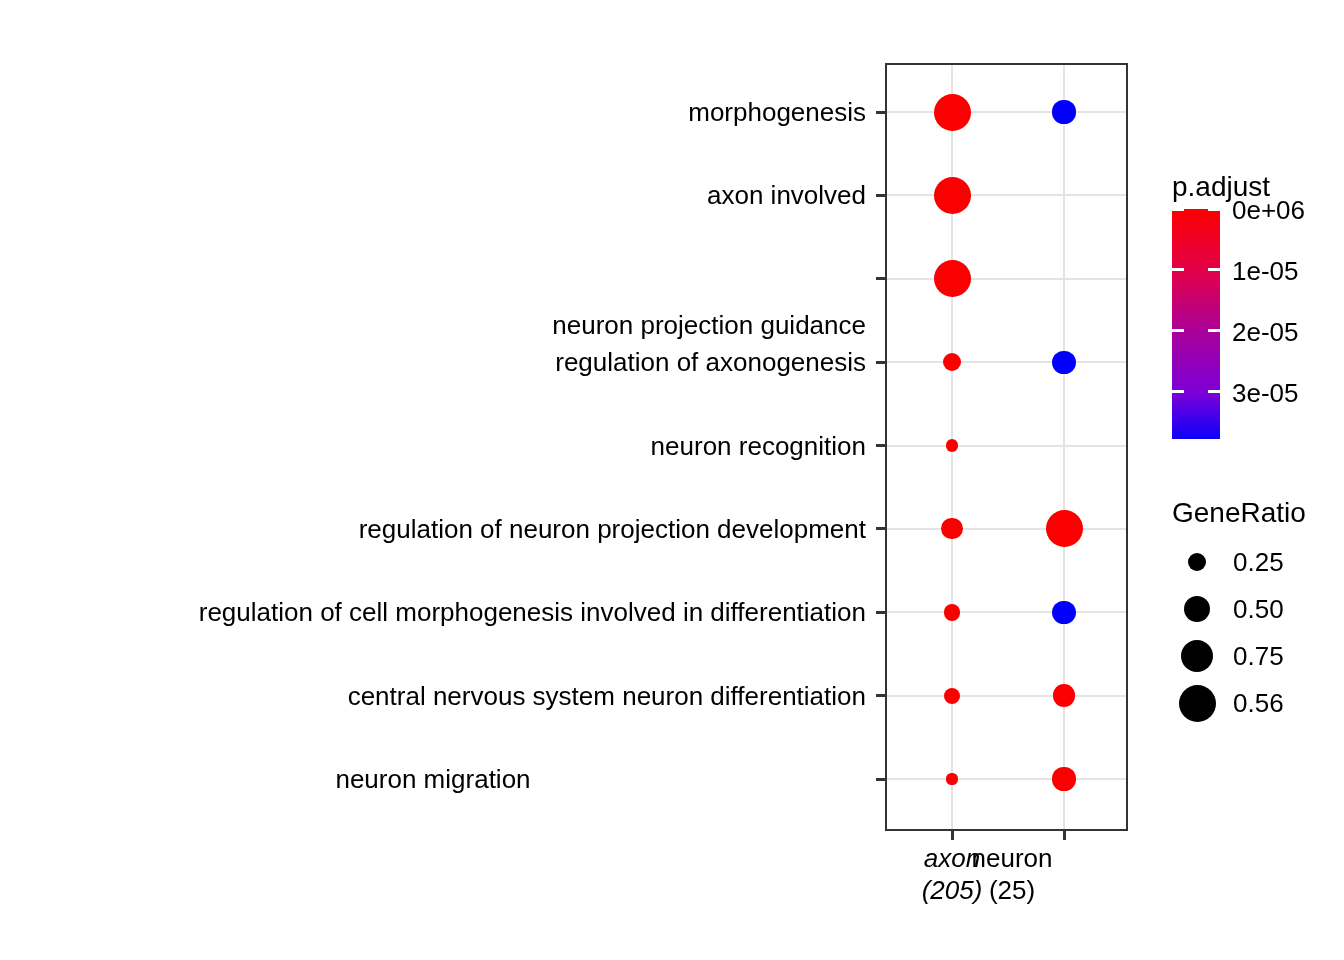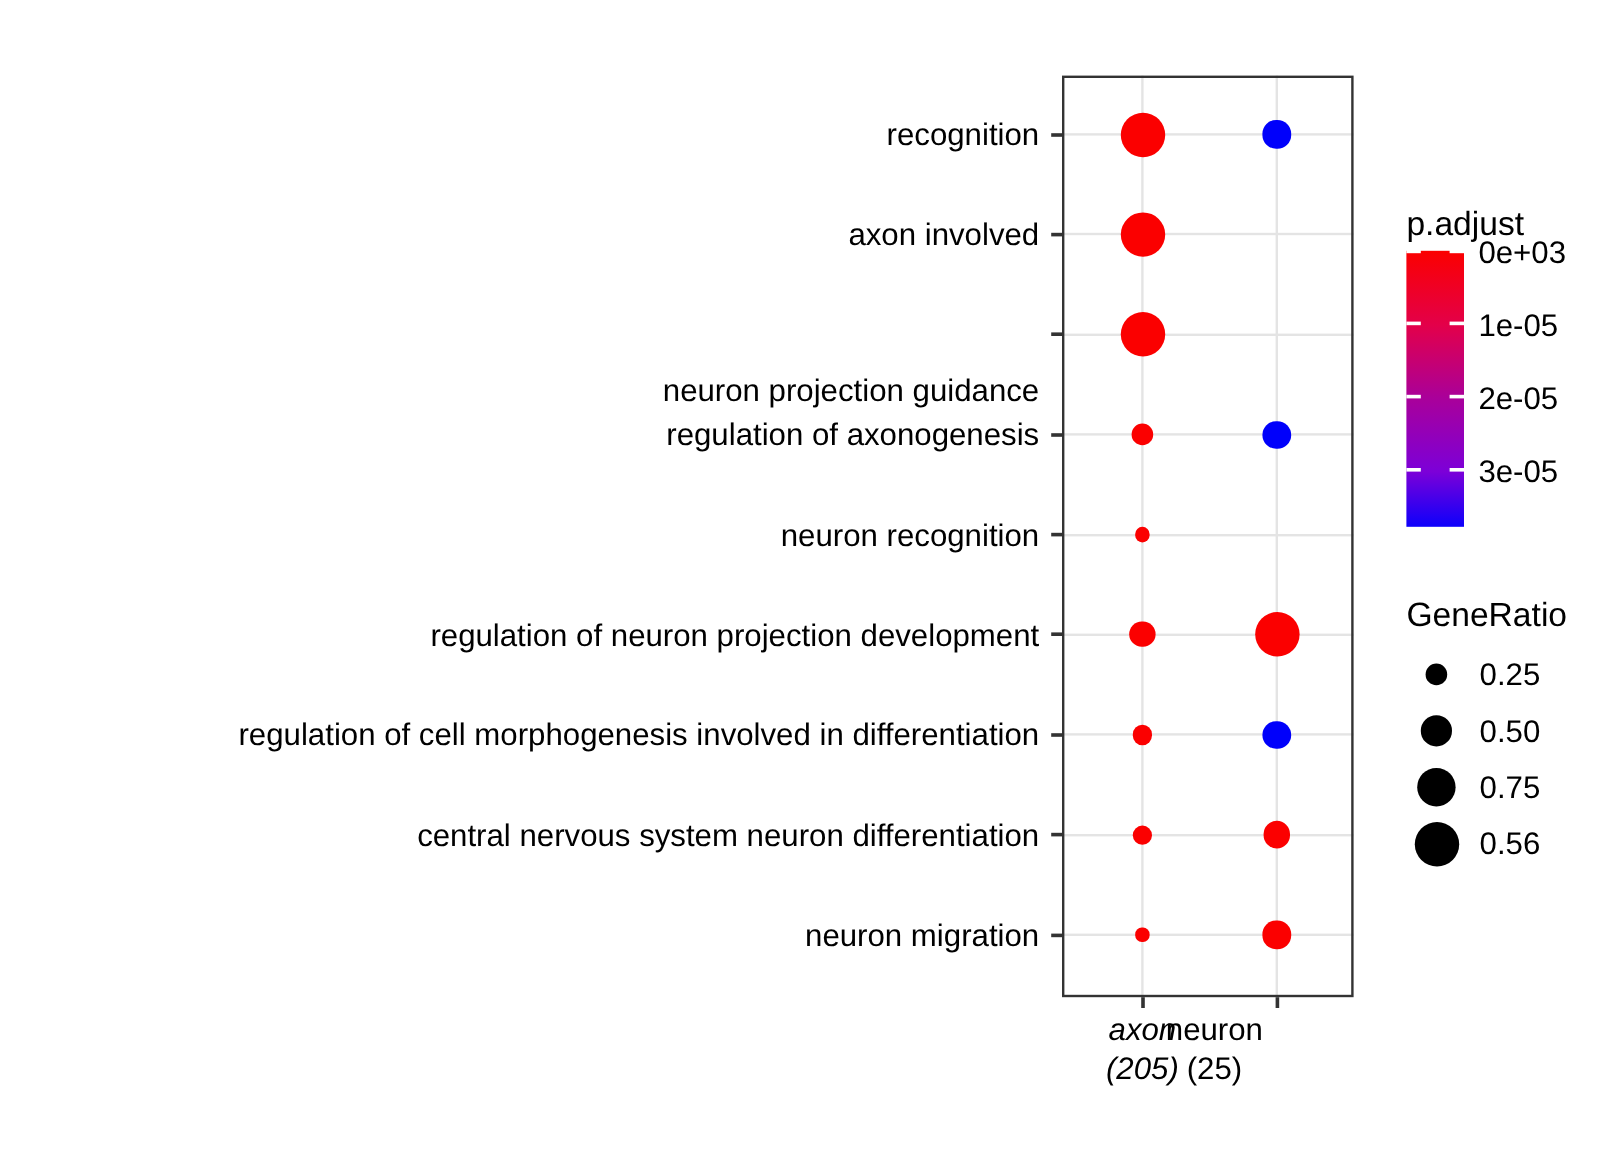--- a/index.html
+++ b/index.html
@@ -121,37 +121,37 @@
     font-size: 26px;
     white-space: nowrap;
   }
 </style>
 </head>
 <body>
 
 <div id="figure">
 
   <div id="y-axis">
-      <div class="ylab" style="top: 95px;">recognition</div>
+      <div class="ylab" style="top: 95px;">morphogenesis</div>
       <div class="ytick" style="top: 110.5px;"></div>
       <div class="ylab" style="top: 178.375px;">axon involved</div>
       <div class="ytick" style="top: 193.875px;"></div>
       <div class="ylab" style="top: 261.75px; margin-top: 46px;">neuron projection guidance</div>
       <div class="ytick" style="top: 277.25px;"></div>
       <div class="ylab" style="top: 345.125px;">regulation of axonogenesis</div>
       <div class="ytick" style="top: 360.625px;"></div>
       <div class="ylab" style="top: 428.5px;">neuron recognition</div>
       <div class="ytick" style="top: 444px;"></div>
       <div class="ylab" style="top: 511.875px;">regulation of neuron projection development</div>
       <div class="ytick" style="top: 527.375px;"></div>
       <div class="ylab" style="top: 595.25px;">regulation of cell morphogenesis involved in differentiation</div>
       <div class="ytick" style="top: 610.75px;"></div>
       <div class="ylab" style="top: 678.625px;">central nervous system neuron differentiation</div>
       <div class="ytick" style="top: 694.125px;"></div>
-      <div class="ylab" style="top: 762px;">neuron migration</div>
+      <div class="ylab" style="top: 762px; text-align: center;">neuron migration</div>
       <div class="ytick" style="top: 777.5px;"></div>
     </div>
 
   <div id="panel">
     <div id="grid-layer">
         <div class="gridv" style="left: 66px;"></div>
         <div class="gridv" style="left: 178px;"></div>
         <div class="gridh" style="top: 48px;"></div>
         <div class="gridh" style="top: 131.375px;"></div>
         <div class="gridh" style="top: 214.75px;"></div>
@@ -202,21 +202,21 @@
         <div class="cbar-tick" style="left: 1172px; top: 207.5px;"></div>
         <div class="cbar-tick" style="left: 1208px; top: 207.5px;"></div>
         <div class="cbar-tick" style="left: 1172px; top: 268.45px;"></div>
         <div class="cbar-tick" style="left: 1208px; top: 268.45px;"></div>
         <div class="cbar-tick" style="left: 1172px; top: 329.4px;"></div>
         <div class="cbar-tick" style="left: 1208px; top: 329.4px;"></div>
         <div class="cbar-tick" style="left: 1172px; top: 390.35px;"></div>
         <div class="cbar-tick" style="left: 1208px; top: 390.35px;"></div>
       </div>
     <div id="colorbar-labels">
-        <div class="cbar-label" style="top: 195px;">0e+03</div>
+        <div class="cbar-label" style="top: 195px;">0e+06</div>
         <div class="cbar-label" style="top: 255.95px;">1e-05</div>
         <div class="cbar-label" style="top: 316.9px;">2e-05</div>
         <div class="cbar-label" style="top: 377.85px;">3e-05</div>
       </div>
   </div>
 
   <div id="size-legend">
     <div class="legend-title" style="top:496px;">GeneRatio</div>
     <div id="size-entries">
         <div class="size-dot" style="height: 18px; width: 18px; left: 1188px; top: 553px;"></div>

